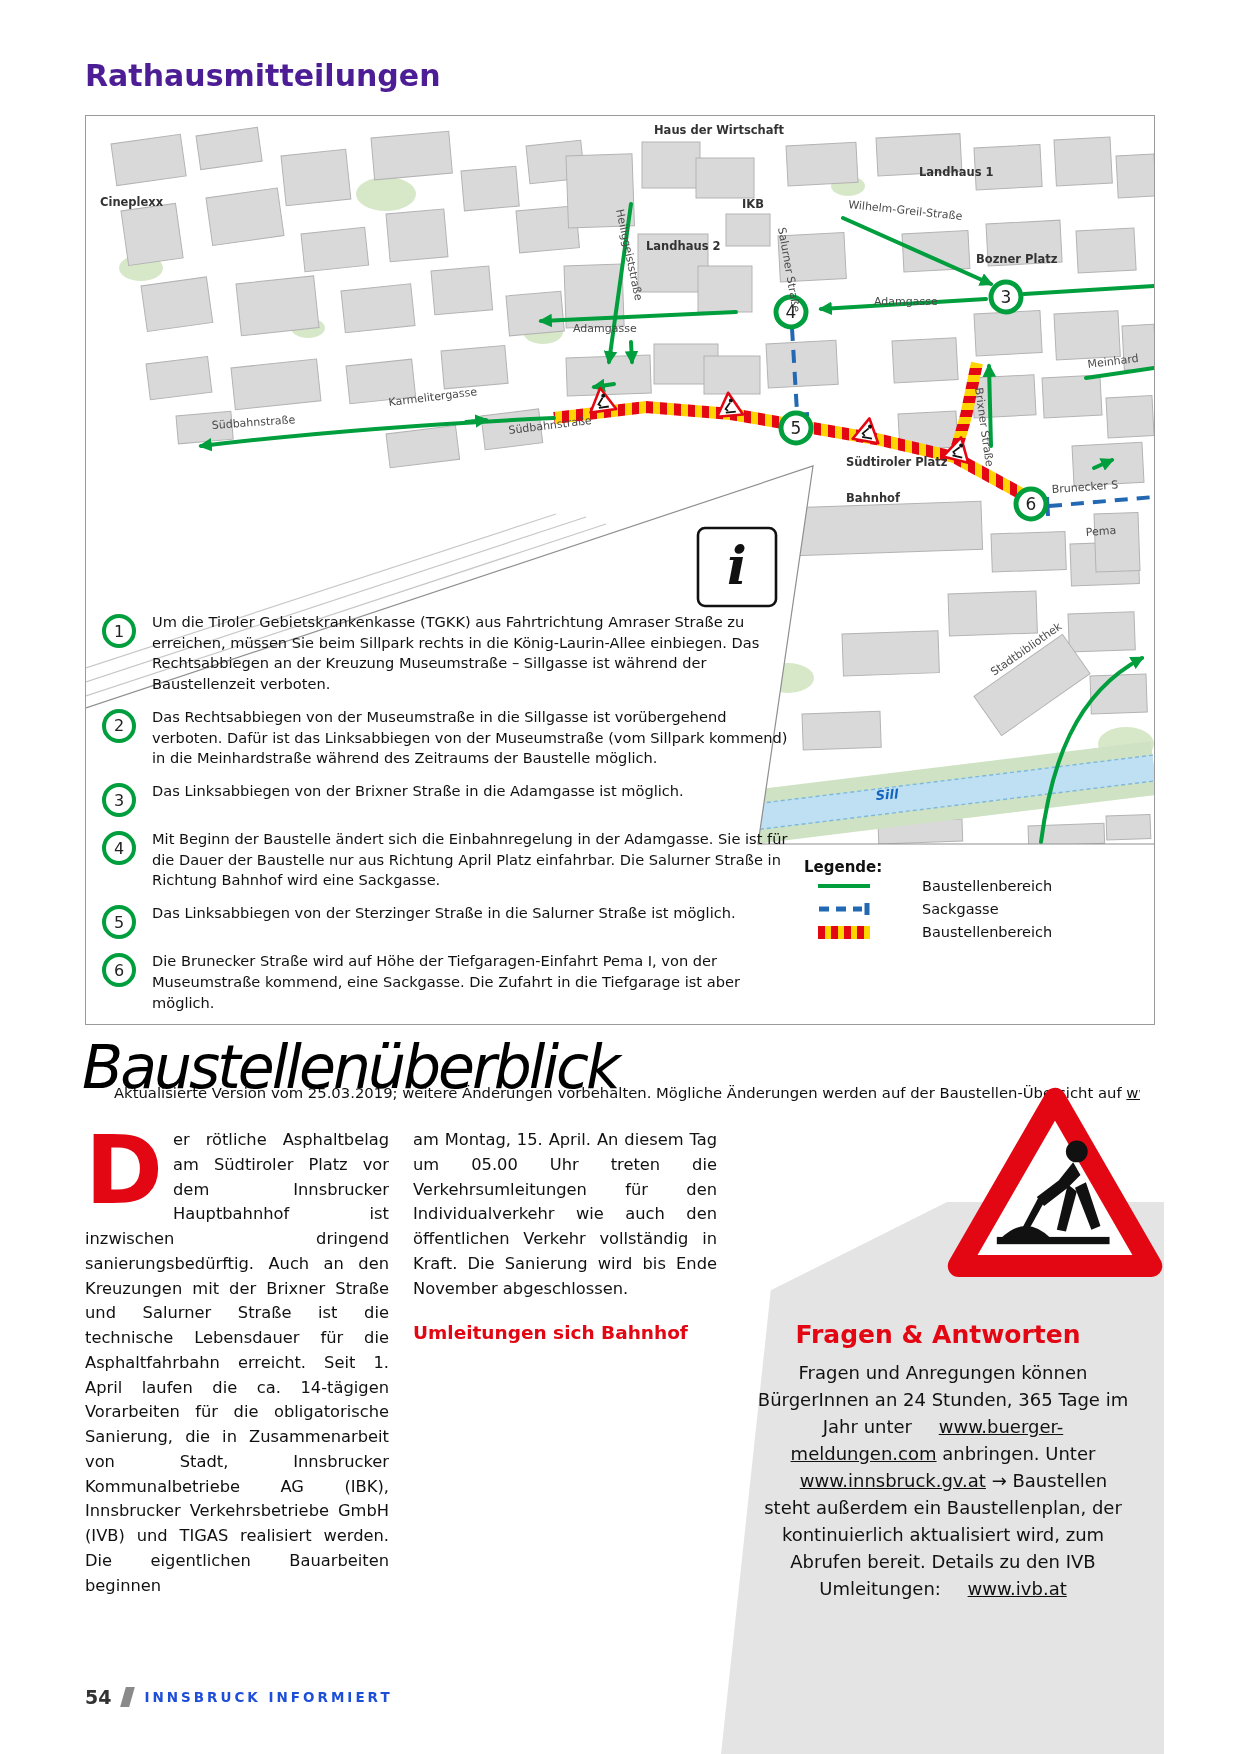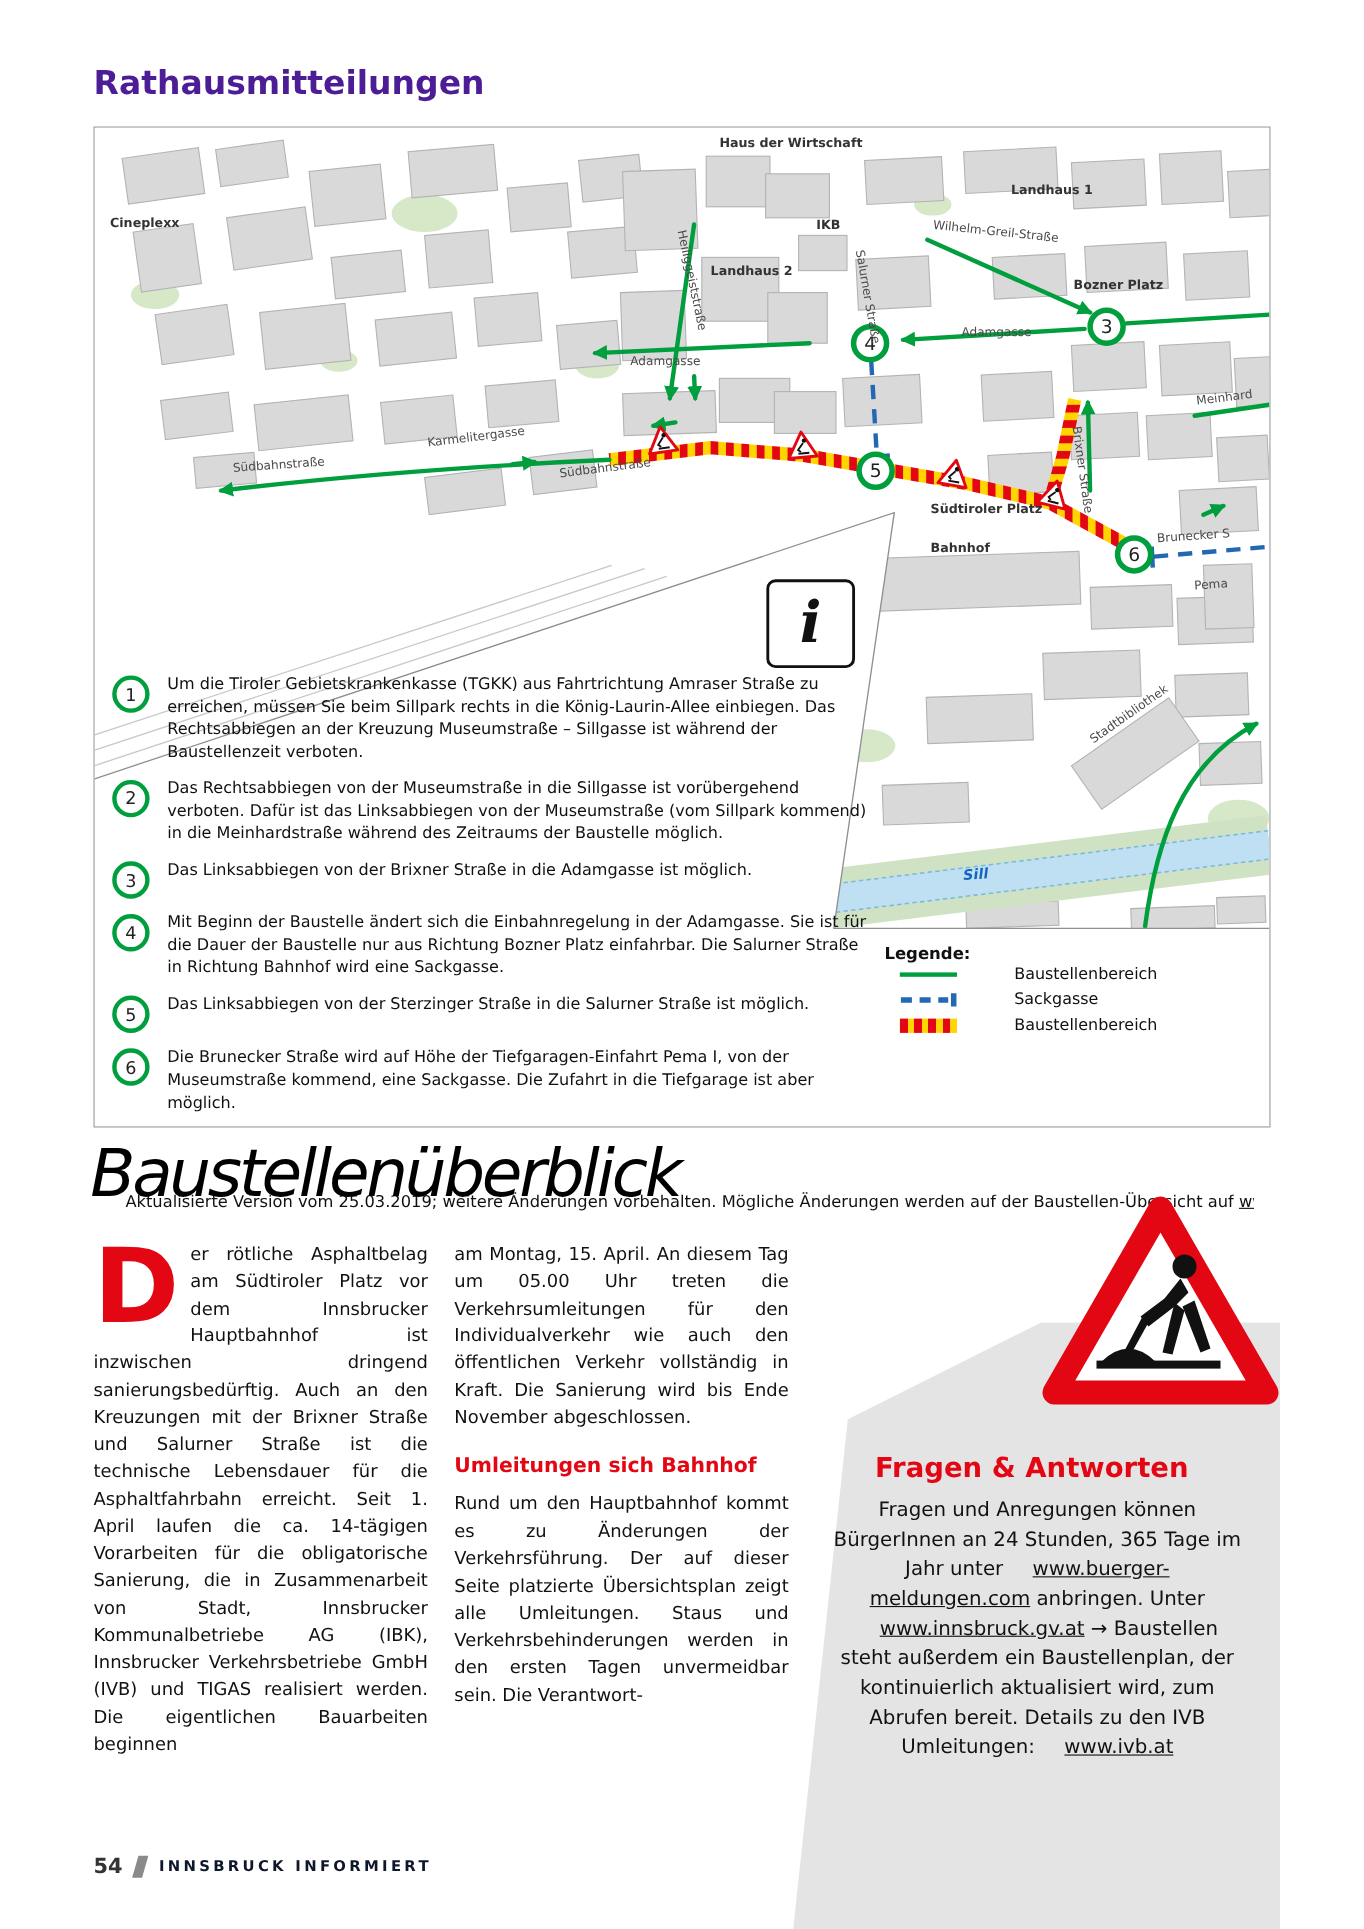--- a/index.html
+++ b/index.html
@@ -45,21 +45,21 @@
           -webkit-clip-path:polygon(13% 16%,52% 0%,100% 0%,100% 100%,2% 100%);
           clip-path:polygon(13% 16%,52% 0%,100% 0%,100% 100%,2% 100%);}
   .qa-title{margin-top:118px;text-align:center;color:#e30613;font-weight:700;font-size:25px;}
   .qa-body{margin:10px 34px 0 44px;font-size:18px;line-height:1.5;text-align:center;color:#111;}
   .qa-body a{color:#111;text-decoration:underline;margin-left:21px;}
   .sign{position:absolute;left:945px;top:1086px;}
   
   .footer{position:absolute;left:85px;top:1686px;display:flex;align-items:center;}
   .footer .pn{font-size:19px;font-weight:700;color:#333;}
   .footer .bar{width:9px;height:20px;background:#8a8a8a;transform:skewX(-16deg);margin:0 12px;}
-  .footer .mag{font-size:13.5px;font-weight:700;letter-spacing:3px;color:#0f172a;}
+  .footer .mag{font-size:13.5px;font-weight:700;letter-spacing:3px;color:#1d4ed8;}
 </style>
 </head>
 <body>
 
 <div class="page">
 
   <h1 class="hdr">Rathausmitteilungen</h1>
 
   <div class="map-box">
 
@@ -286,21 +286,21 @@
       <div class="ann-item">
         <div class="ann-circle">2</div>
         <div class="ann-text">Das Rechtsabbiegen von der Museumstraße in die Sillgasse ist vorübergehend verboten. Dafür ist das Linksabbiegen von der Museumstraße (vom Sillpark kommend) in die Meinhardstraße während des Zeitraums der Baustelle möglich.</div>
       </div>
       <div class="ann-item">
         <div class="ann-circle">3</div>
         <div class="ann-text">Das Linksabbiegen von der Brixner Straße in die Adamgasse ist möglich.</div>
       </div>
       <div class="ann-item">
         <div class="ann-circle">4</div>
-        <div class="ann-text">Mit Beginn der Baustelle ändert sich die Einbahnregelung in der Adamgasse. Sie ist für die Dauer der Baustelle nur aus Richtung Bozner Platz einfahrbar. Die Salurner Straße in Richtung Bahnhof wird eine Sackgasse.</div>
+        <div class="ann-text">Mit Beginn der Baustelle ändert sich die Einbahnregelung in der Adamgasse. Sie ist für die Dauer der Baustelle nur aus Richtung April Platz einfahrbar. Die Salurner Straße in Richtung Bahnhof wird eine Sackgasse.</div>
       </div>
       <div class="ann-item">
         <div class="ann-circle">5</div>
         <div class="ann-text">Das Linksabbiegen von der Sterzinger Straße in die Salurner Straße ist möglich.</div>
       </div>
       <div class="ann-item">
         <div class="ann-circle">6</div>
         <div class="ann-text">Die Brunecker Straße wird auf Höhe der Tiefgaragen-Einfahrt Pema I, von der Museumstraße kommend, eine Sackgasse. Die Zufahrt in die Tiefgarage ist aber möglich.</div>
       </div>
     </div>
@@ -341,21 +341,20 @@
 
   <div class="art-title">Baustellenüberblick</div>
 
   <div class="cols">
     <div class="col">
       <span class="dropcap">D</span><span>er rötliche Asphaltbelag am Südtiroler Platz vor dem Innsbrucker Hauptbahnhof ist inzwischen dringend sanierungsbedürftig. Auch an den Kreuzungen mit der Brixner Straße und Salurner Straße ist die technische Lebensdauer für die Asphaltfahrbahn erreicht. Seit 1. April laufen die ca. 14-tägigen Vorarbeiten für die obligatorische Sanierung, die in Zusammenarbeit von Stadt, Innsbrucker Kommunalbetriebe AG (IBK), Innsbrucker Verkehrsbetriebe GmbH (IVB) und TIGAS realisiert werden. Die eigentlichen Bauarbeiten beginnen</span>
     </div>
     <div class="col">
       <div>am Montag, 15. April. An diesem Tag um 05.00 Uhr treten die Verkehrsumleitungen für den Individualverkehr wie auch den öffentlichen Verkehr vollständig in Kraft. Die Sanierung wird bis Ende November abgeschlossen.</div>
       <div class="subhead">Umleitungen sich Bahnhof</div>
-      <div>Rund um den Hauptbahnhof kommt es zu Änderungen der Verkehrsführung. Der auf dieser Seite platzierte Übersichtsplan zeigt alle Umleitungen. Staus und Verkehrsbehinderungen werden in den ersten Tagen unvermeidbar sein. Die Verantwort-</div>
     </div>
   </div>
 
   <div class="qa-box">
     <div class="qa-title">Fragen &amp; Antworten</div>
     <div class="qa-body"><span>Fragen und Anregungen können BürgerInnen an 24 Stunden, 365 Tage im Jahr unter </span><a href="#">www.buerger-meldungen.com</a><span> anbringen. Unter </span><a href="#">www.innsbruck.gv.at</a><span> → Baustellen steht außerdem ein Baustellenplan, der kontinuierlich aktualisiert wird, zum Abrufen bereit. Details zu den IVB Umleitungen: </span><a href="#">www.ivb.at</a></div>
   </div>
 
   <svg class="sign" width="220" height="200" viewBox="0 0 120 110">
     <path d="M60,7 L113,99 L7,99 Z" fill="#ffffff" stroke="#e30613" stroke-width="12" stroke-linejoin="round"></path>

